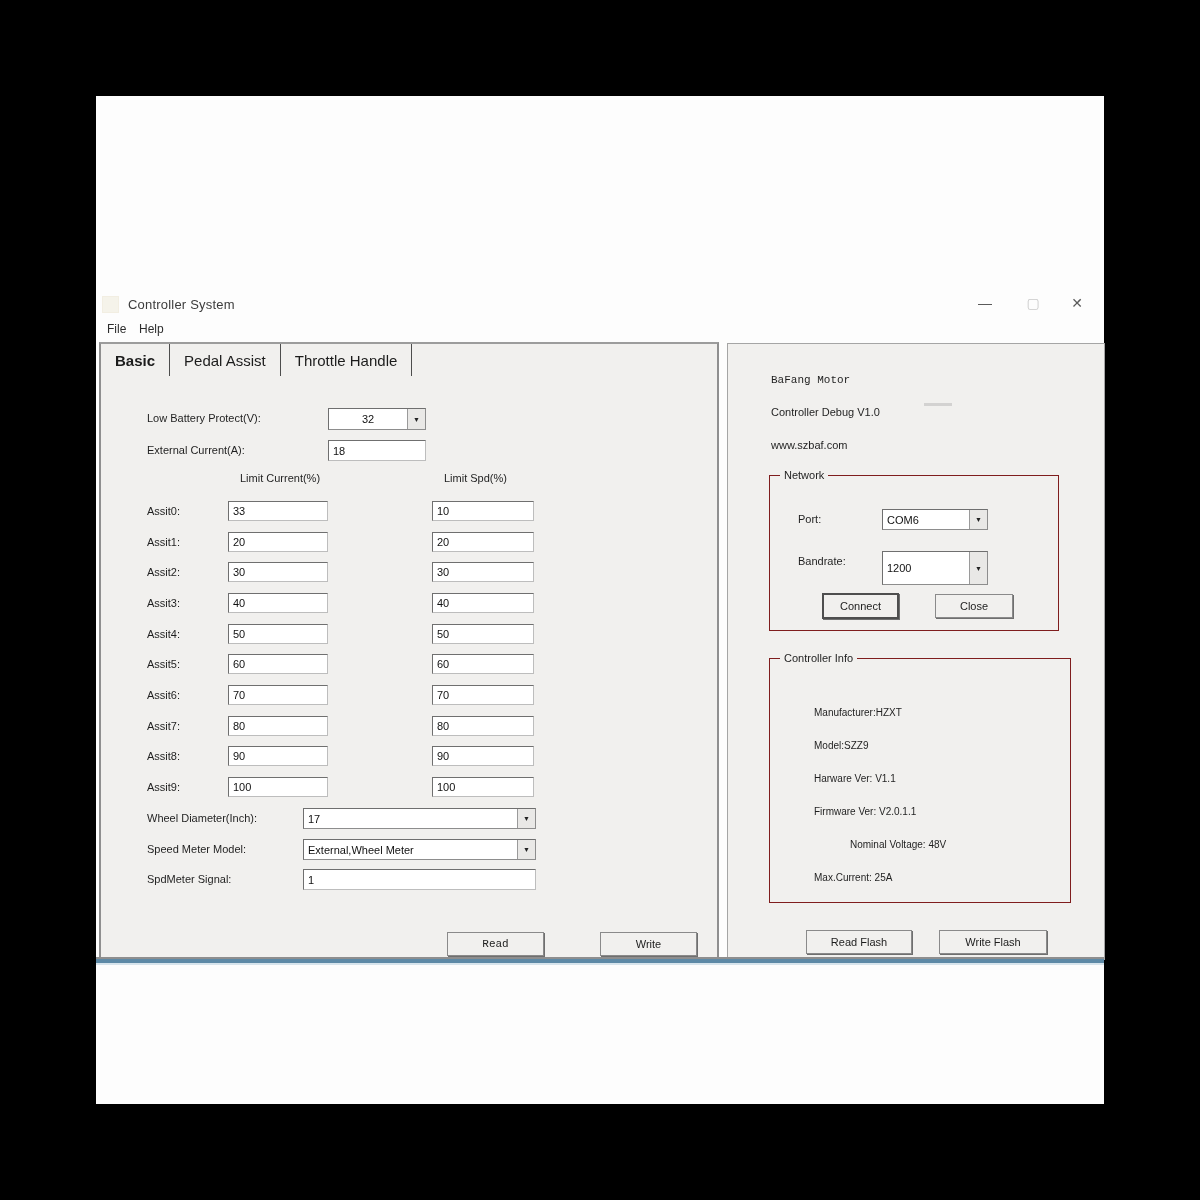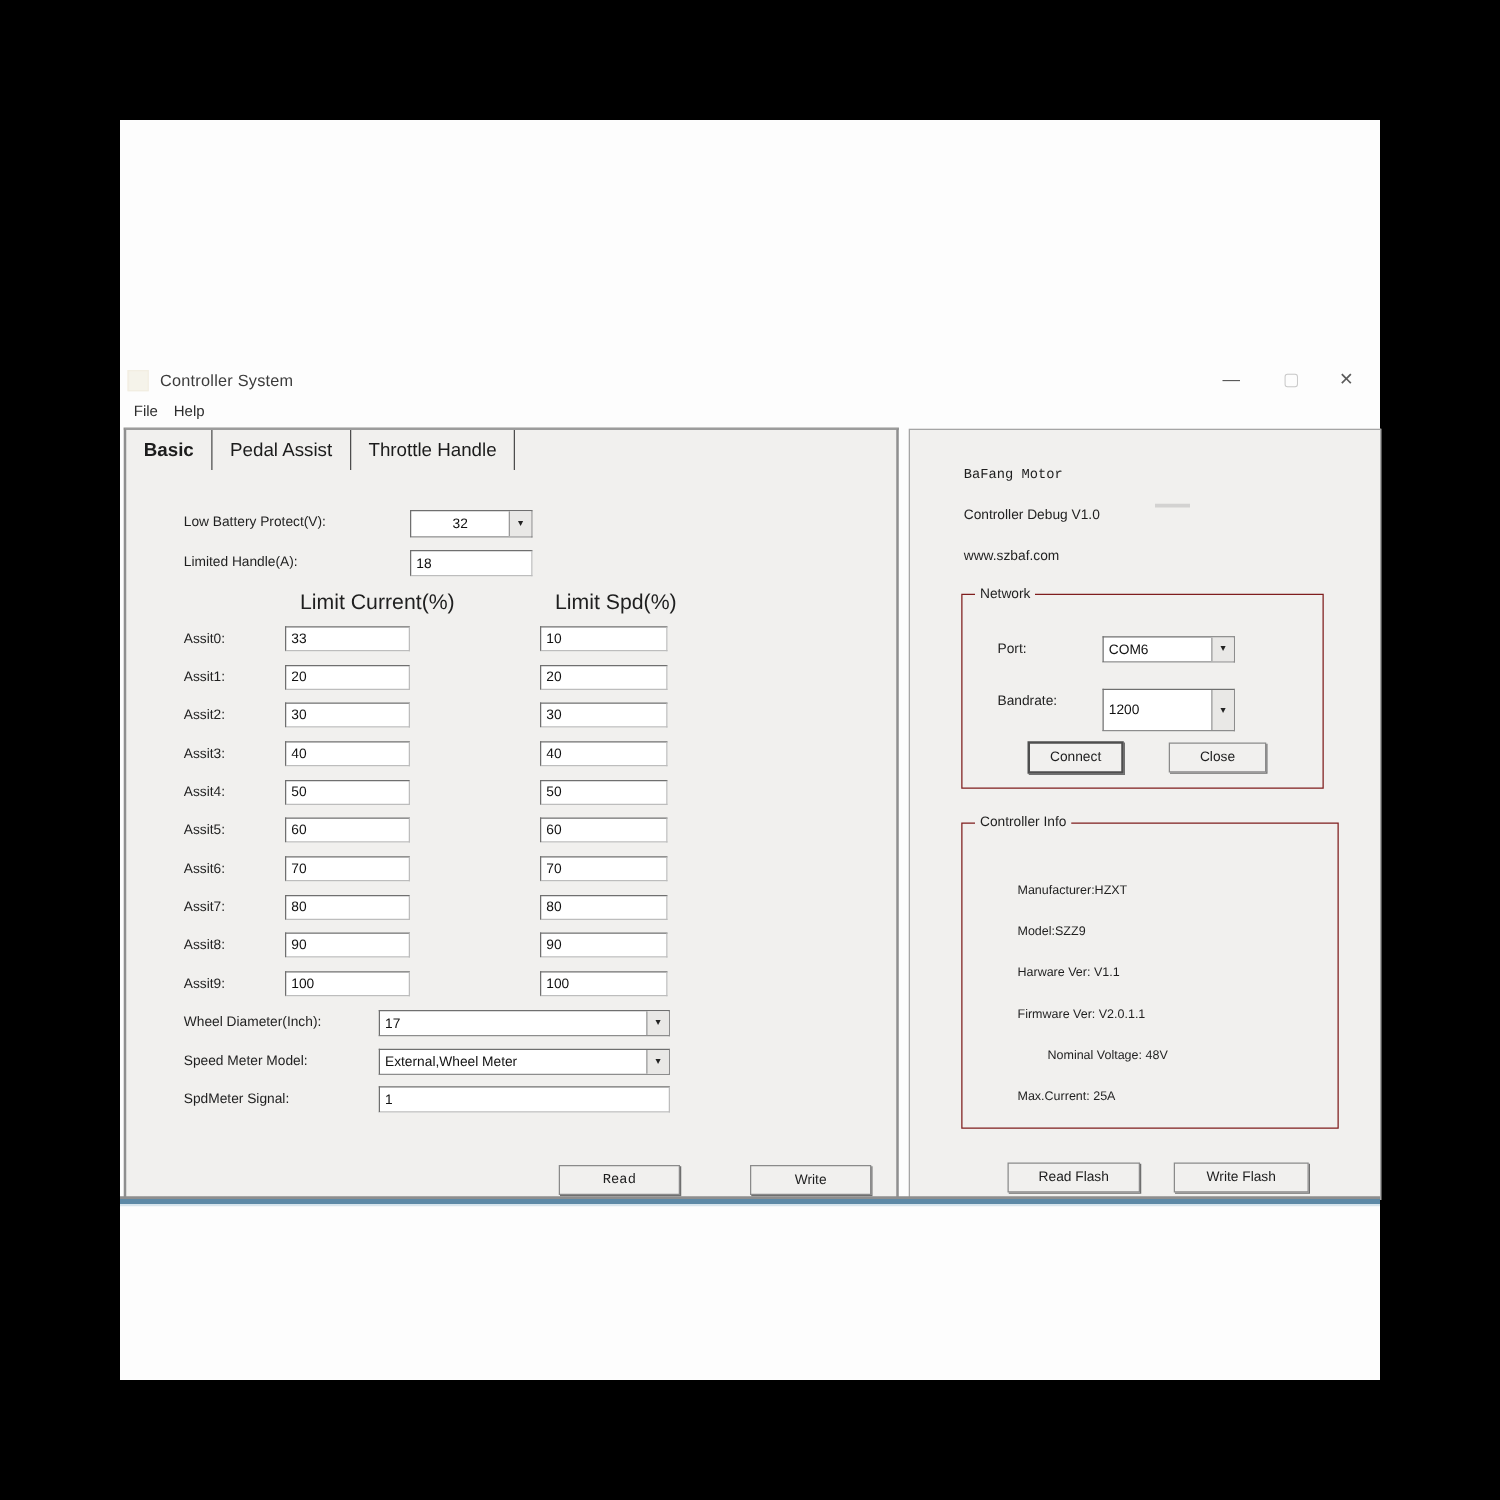--- a/index.html
+++ b/index.html
@@ -18,21 +18,21 @@
               border:2px solid #8f8f8f;border-top-color:#9c9c9c;}
   .panel-right{left:631px;top:247px;width:376px;height:615px;background:#f1f0ee;
                border:1px solid #a5a5a5;}
   
   .tabbar{position:absolute;left:0;top:0;height:34px;width:100%;display:flex;align-items:stretch;}
   .tab{display:flex;align-items:center;padding:0 14px;font-size:15px;color:#1c1c1c;
        border-right:1px solid #4d4d4d;height:32px;}
   .tab.active{font-weight:bold;border-right:1px solid #4d4d4d;}
   
   .lbl{font-size:11px;color:#1f1f1f;white-space:nowrap;}
-  .colhdr{font-size:17px;color:#1f1f1f;padding-left:12px;}
+  .colhdr{font-size:11px;color:#1f1f1f;padding-left:12px;}
   
   .tbox{position:absolute;background:#fff;border:1px solid;border-color:#6f6f6f #bdbdbd #bdbdbd #6f6f6f;
         font-family:"Liberation Sans",sans-serif;font-size:11px;color:#111;padding:0 0 0 4px;
         box-sizing:border-box;outline:none;}
   .combo{position:absolute;background:#fff;border:1px solid;border-color:#6f6f6f #8d8d8d #8d8d8d #6f6f6f;
          box-sizing:border-box;display:flex;align-items:center;}
   .combo .val{flex:1;font-size:11px;color:#111;padding-left:4px;white-space:nowrap;overflow:hidden;}
   .combo .arrow{width:17px;align-self:stretch;background:#e9e8e6;border-left:1px solid #9a9a9a;
                 display:flex;align-items:center;justify-content:center;font-size:7px;color:#222;}
   
@@ -70,21 +70,21 @@
       <div class="tab">Pedal Assist</div>
       <div class="tab">Throttle Handle</div>
     </div>
 
     <div class="abs lbl" style="left:46px;top:68px;">Low Battery Protect(V):</div>
     <div class="combo" style="left:227px;top:64px;width:98px;height:22px;padding-left:29px;">
       <span class="val">32</span>
       <span class="arrow">▼</span>
     </div>
 
-    <div class="abs lbl" style="left:46px;top:100px;">Limited Handle(A):</div>
+    <div class="abs lbl" style="left:46px;top:100px;">External Current(A):</div>
     <input class="tbox" style="left: 227px; top: 96px; width: 98px; height: 21px;" value="18">
 
     <div class="abs colhdr" style="left:127px;top:128px;">Limit Current(%)</div>
     <div class="abs colhdr" style="left:331px;top:128px;">Limit Spd(%)</div>
 
     <div class="abs lbl" style="left:46px;top:161px;">Assit0:</div>
     <input class="tbox" style="left: 127px; top: 157px; width: 100px; height: 20px;" value="33">
     <input class="tbox" style="left: 331px; top: 157px; width: 102px; height: 20px;" value="10">
 
     <div class="abs lbl" style="left:46px;top:192px;">Assit1:</div>
@@ -166,21 +166,21 @@
       <div class="btn default" style="left:52px;top:117px;width:77px;height:26px;">Connect</div>
       <div class="btn" style="left:165px;top:118px;width:78px;height:24px;">Close</div>
     </div>
 
     <div class="groupbox" style="left:41px;top:314px;width:302px;height:245px;">
       <span class="legend">Controller Info</span>
       <div class="abs info-line" style="left:44px;top:48px;">Manufacturer:HZXT</div>
       <div class="abs info-line" style="left:44px;top:81px;">Model:SZZ9</div>
       <div class="abs info-line" style="left:44px;top:114px;">Harware Ver: V1.1</div>
       <div class="abs info-line" style="left:44px;top:147px;">Firmware Ver: V2.0.1.1</div>
-      <div class="abs info-line" style="left:28px;top:180px;padding-left:40px;">Nominal Voltage: 48V</div>
+      <div class="abs info-line" style="left:40px;top:180px;padding-left:40px;">Nominal Voltage: 48V</div>
       <div class="abs info-line" style="left:44px;top:213px;">Max.Current: 25A</div>
     </div>
 
     <div class="btn" style="left:78px;top:586px;width:106px;height:24px;">Read Flash</div>
     <div class="btn" style="left:211px;top:586px;width:108px;height:24px;">Write Flash</div>
   </div>
 
   <div class="abs bottom-line"></div>
 </div>
 

